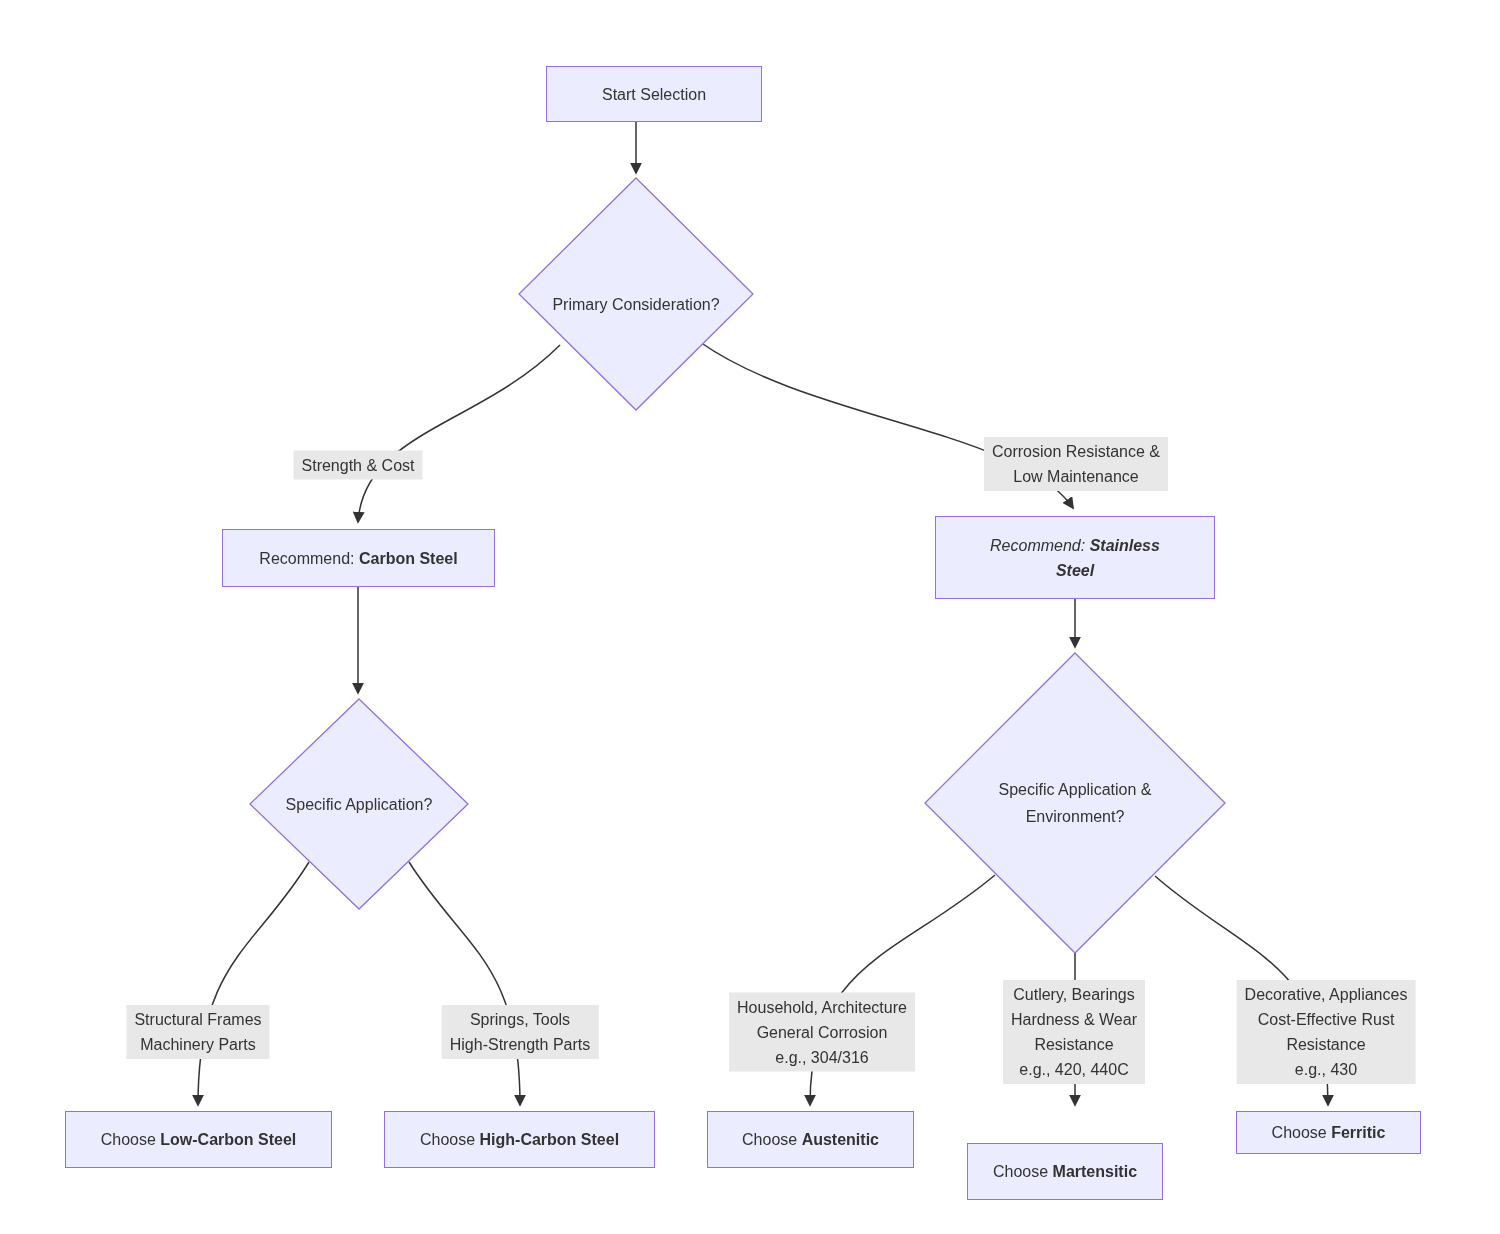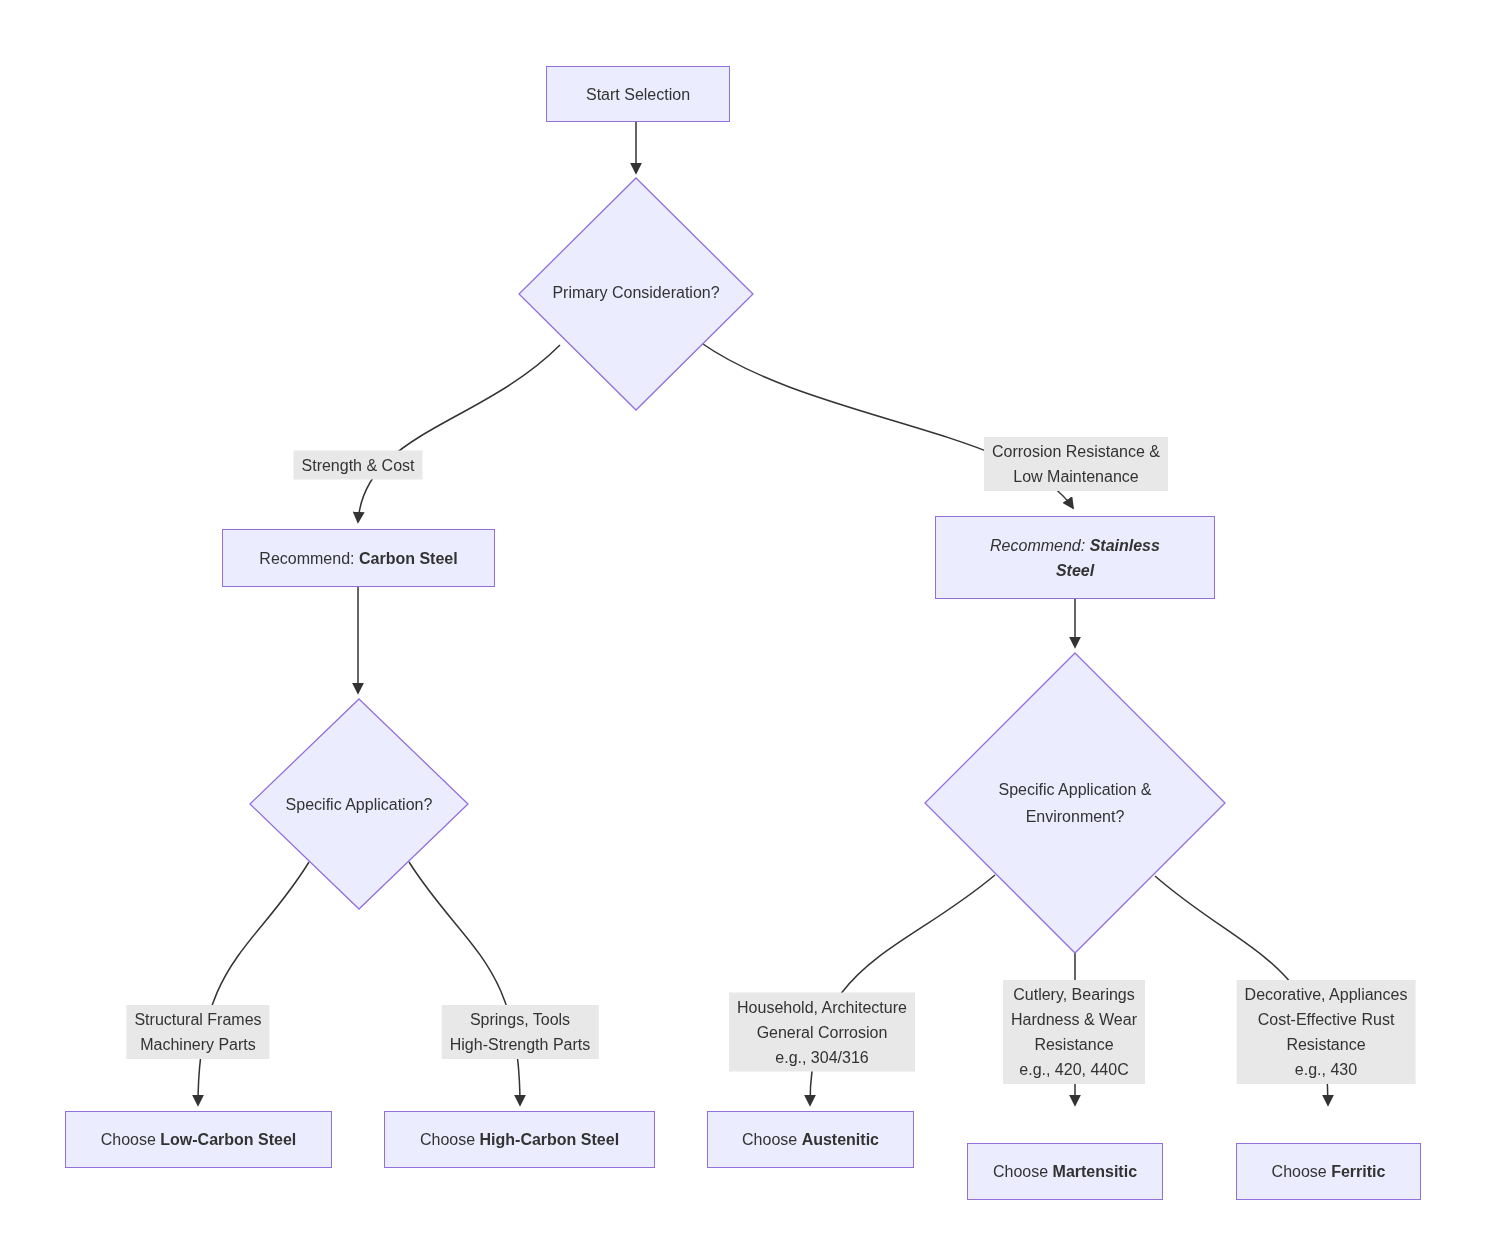--- a/index.html
+++ b/index.html
@@ -45,31 +45,31 @@
     background:var(--edge-label-bg);
     color:var(--text);
     font-size:16px;line-height:25px;
     padding:2px 8px;
     text-align:center;
     white-space:nowrap;
   }
   .wrap-200{max-width:204px;font-style:italic;}
 
   
-  #n-start{left:546px;top:66px;width:184px;height:56px;justify-content:center;}
+  #n-start{left:546px;top:66px;width:216px;height:56px;justify-content:center;}
   #n-reco-carbon{left:222px;top:529px;width:273px;height:58px;}
   #n-reco-stainless{left:935px;top:516px;width:280px;height:83px;}
   #n-choose-low{left:65px;top:1111px;width:267px;height:57px;}
   #n-choose-high{left:384px;top:1111px;width:271px;height:57px;}
   #n-choose-aust{left:707px;top:1111px;width:207px;height:57px;}
   #n-choose-mart{left:967px;top:1111px;width:196px;height:57px;margin-top:32px;}
-  #n-choose-ferr{left:1236px;top:1111px;width:185px;height:57px;margin-top:32px;}
+  #n-choose-ferr{left:1236px;top:1111px;width:185px;height:43px;}
 
   
-  #dt-primary{left:519px;top:176px;width:234px;height:232px;}
+  #dt-primary{left:519px;top:188px;width:234px;height:232px;}
   #dt-specific{left:250px;top:699px;width:218px;height:210px;}
   #dt-env{left:925px;top:653px;width:300px;height:300px;}
 
   
   #el-strength{left:358px;top:465px;}
   #el-corrosion{left:1076px;top:464px;}
   #el-structural{left:198px;top:1032px;}
   #el-springs{left:520px;top:1032px;}
   #el-household{left:811px;top:1032px;margin-left:11px;}
   #el-cutlery{left:1074px;top:1032px;}

